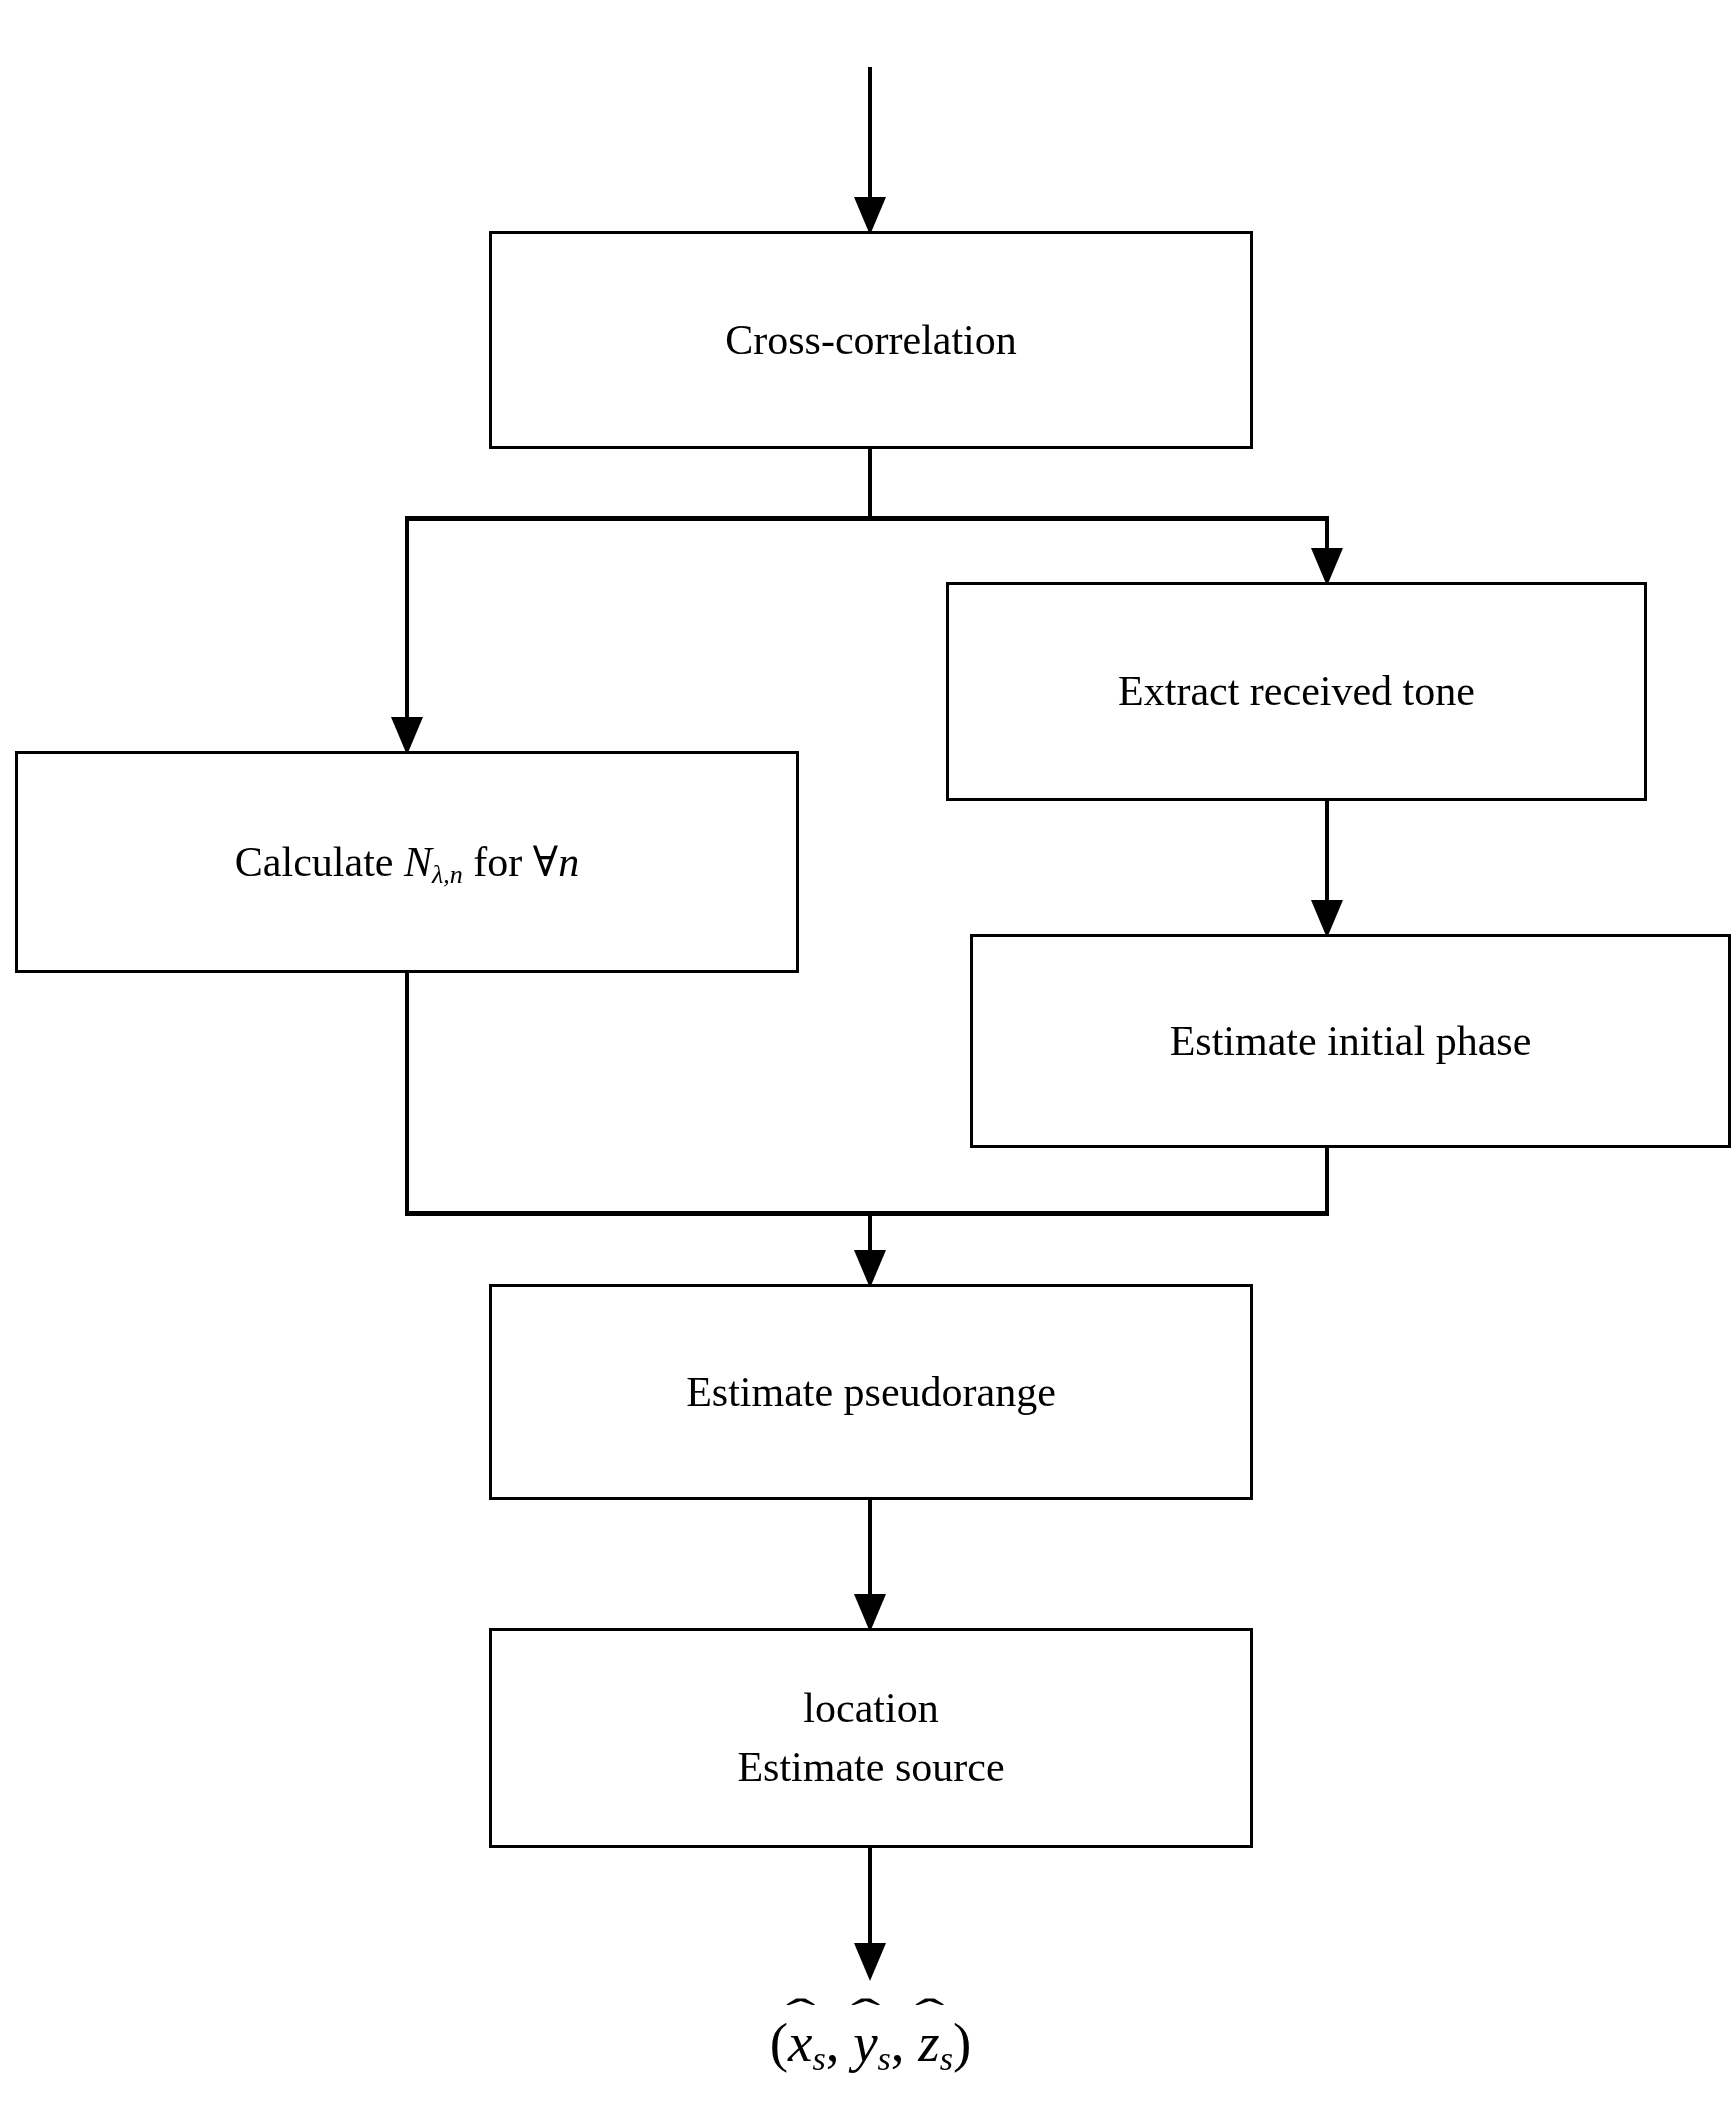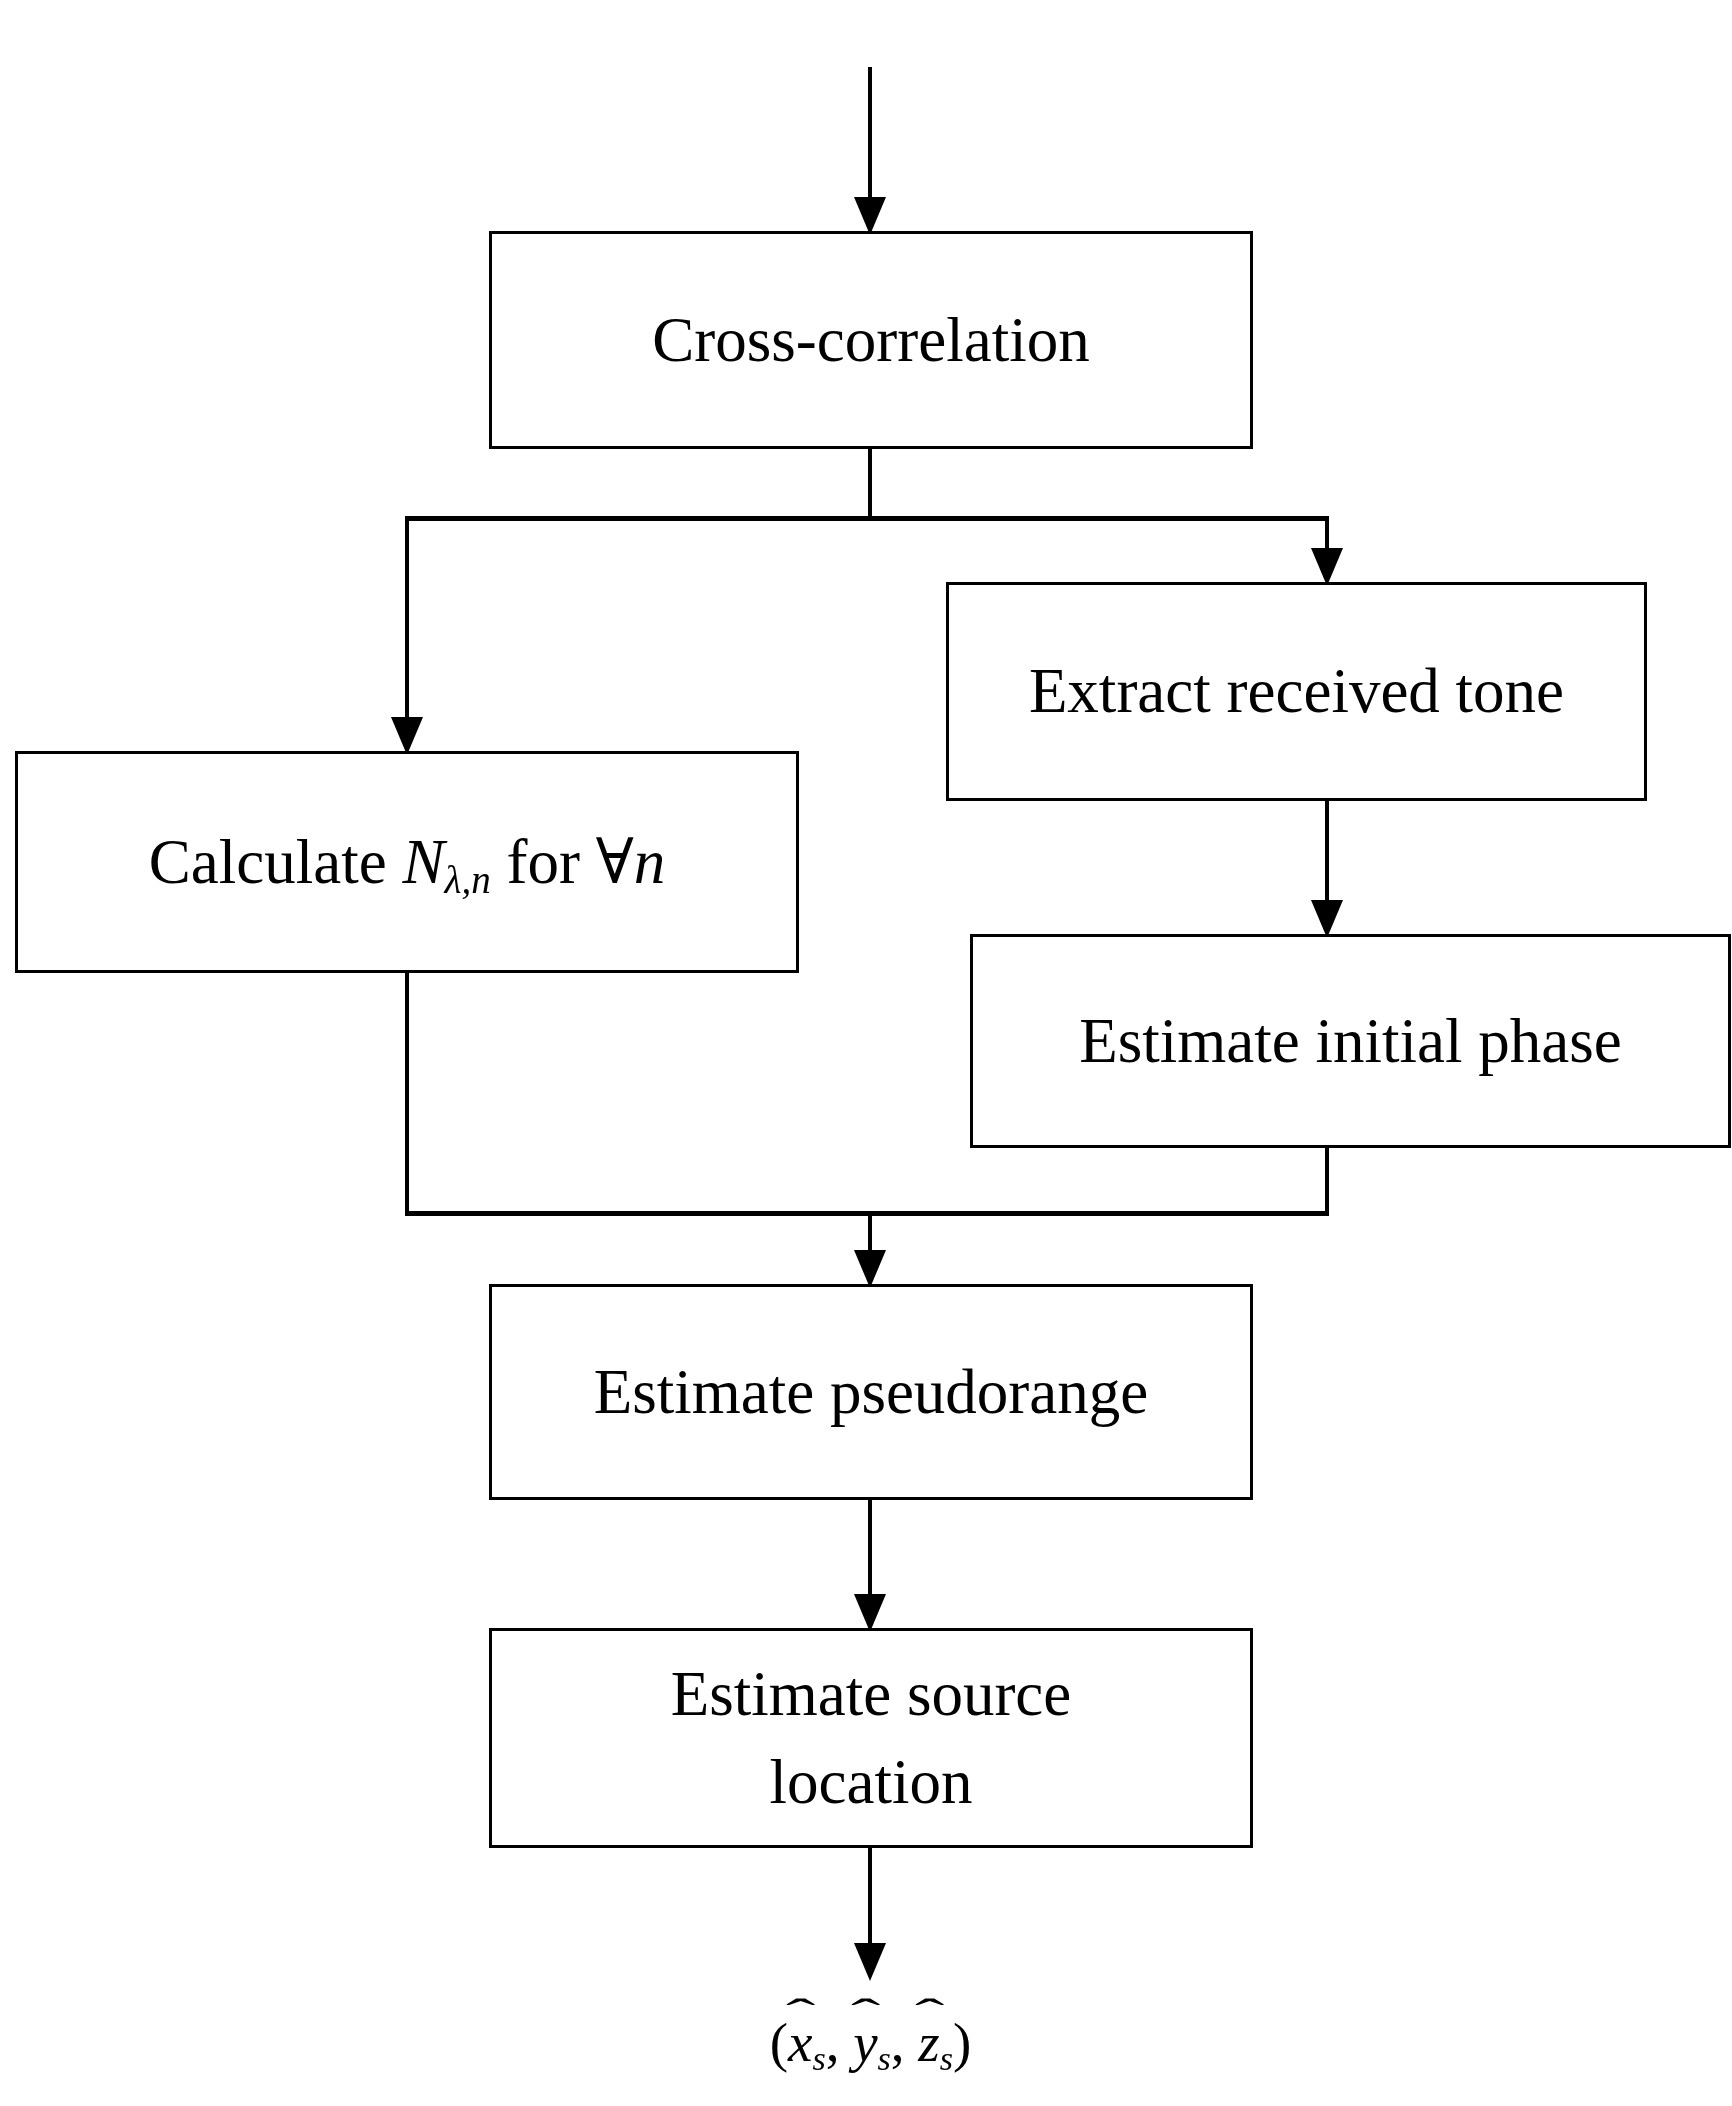--- a/index.html
+++ b/index.html
@@ -13,21 +13,21 @@
   }
   .box{
     position:absolute;
     box-sizing:border-box;
     border:3.8px solid #000;
     background:#ffffff;
     display:flex;
     align-items:center;
     justify-content:center;
     text-align:center;
-    font-size:63px;
+    font-size:42px;
     line-height:1.4;
   }
   .box-col{flex-direction:column;}
   .box-col span{display:block;}
   .flow-label{
     position:absolute;
     display:flex;
     align-items:center;
     justify-content:center;
     text-align:center;
@@ -102,22 +102,22 @@
   <div class="arrowhead" style="left:854px;top:1250px;"></div>
 
   <div class="box" style="left:489px;top:1284px;width:764px;height:216px;">
     <span>Estimate pseudorange</span>
   </div>
 
   <div class="line" style="left:868px;top:1500px;width:3.8px;height:100px;"></div>
   <div class="arrowhead" style="left:854px;top:1594px;"></div>
 
   <div class="box box-col" style="left:489px;top:1628px;width:764px;height:220px;">
+    <span>location</span>
     <span>Estimate source</span>
-    <span>location</span>
   </div>
 
   <div class="line" style="left:868px;top:1848px;width:3.8px;height:99px;"></div>
   <div class="arrowhead" style="left:854px;top:1943px;"></div>
 
   <div class="flow-label formula" style="left:490px;top:1988px;width:761px;height:109px;">
     <span>
       <span>(</span><span class="hatvar"><span class="hat">ˆ</span><span>x</span></span><sub class="msub">s</sub><span>, </span><span class="hatvar"><span class="hat">ˆ</span><span>y</span></span><sub class="msub">s</sub><span>, </span><span class="hatvar"><span class="hat">ˆ</span><span>z</span></span><sub class="msub">s</sub><span>)</span>
     </span>
   </div>

